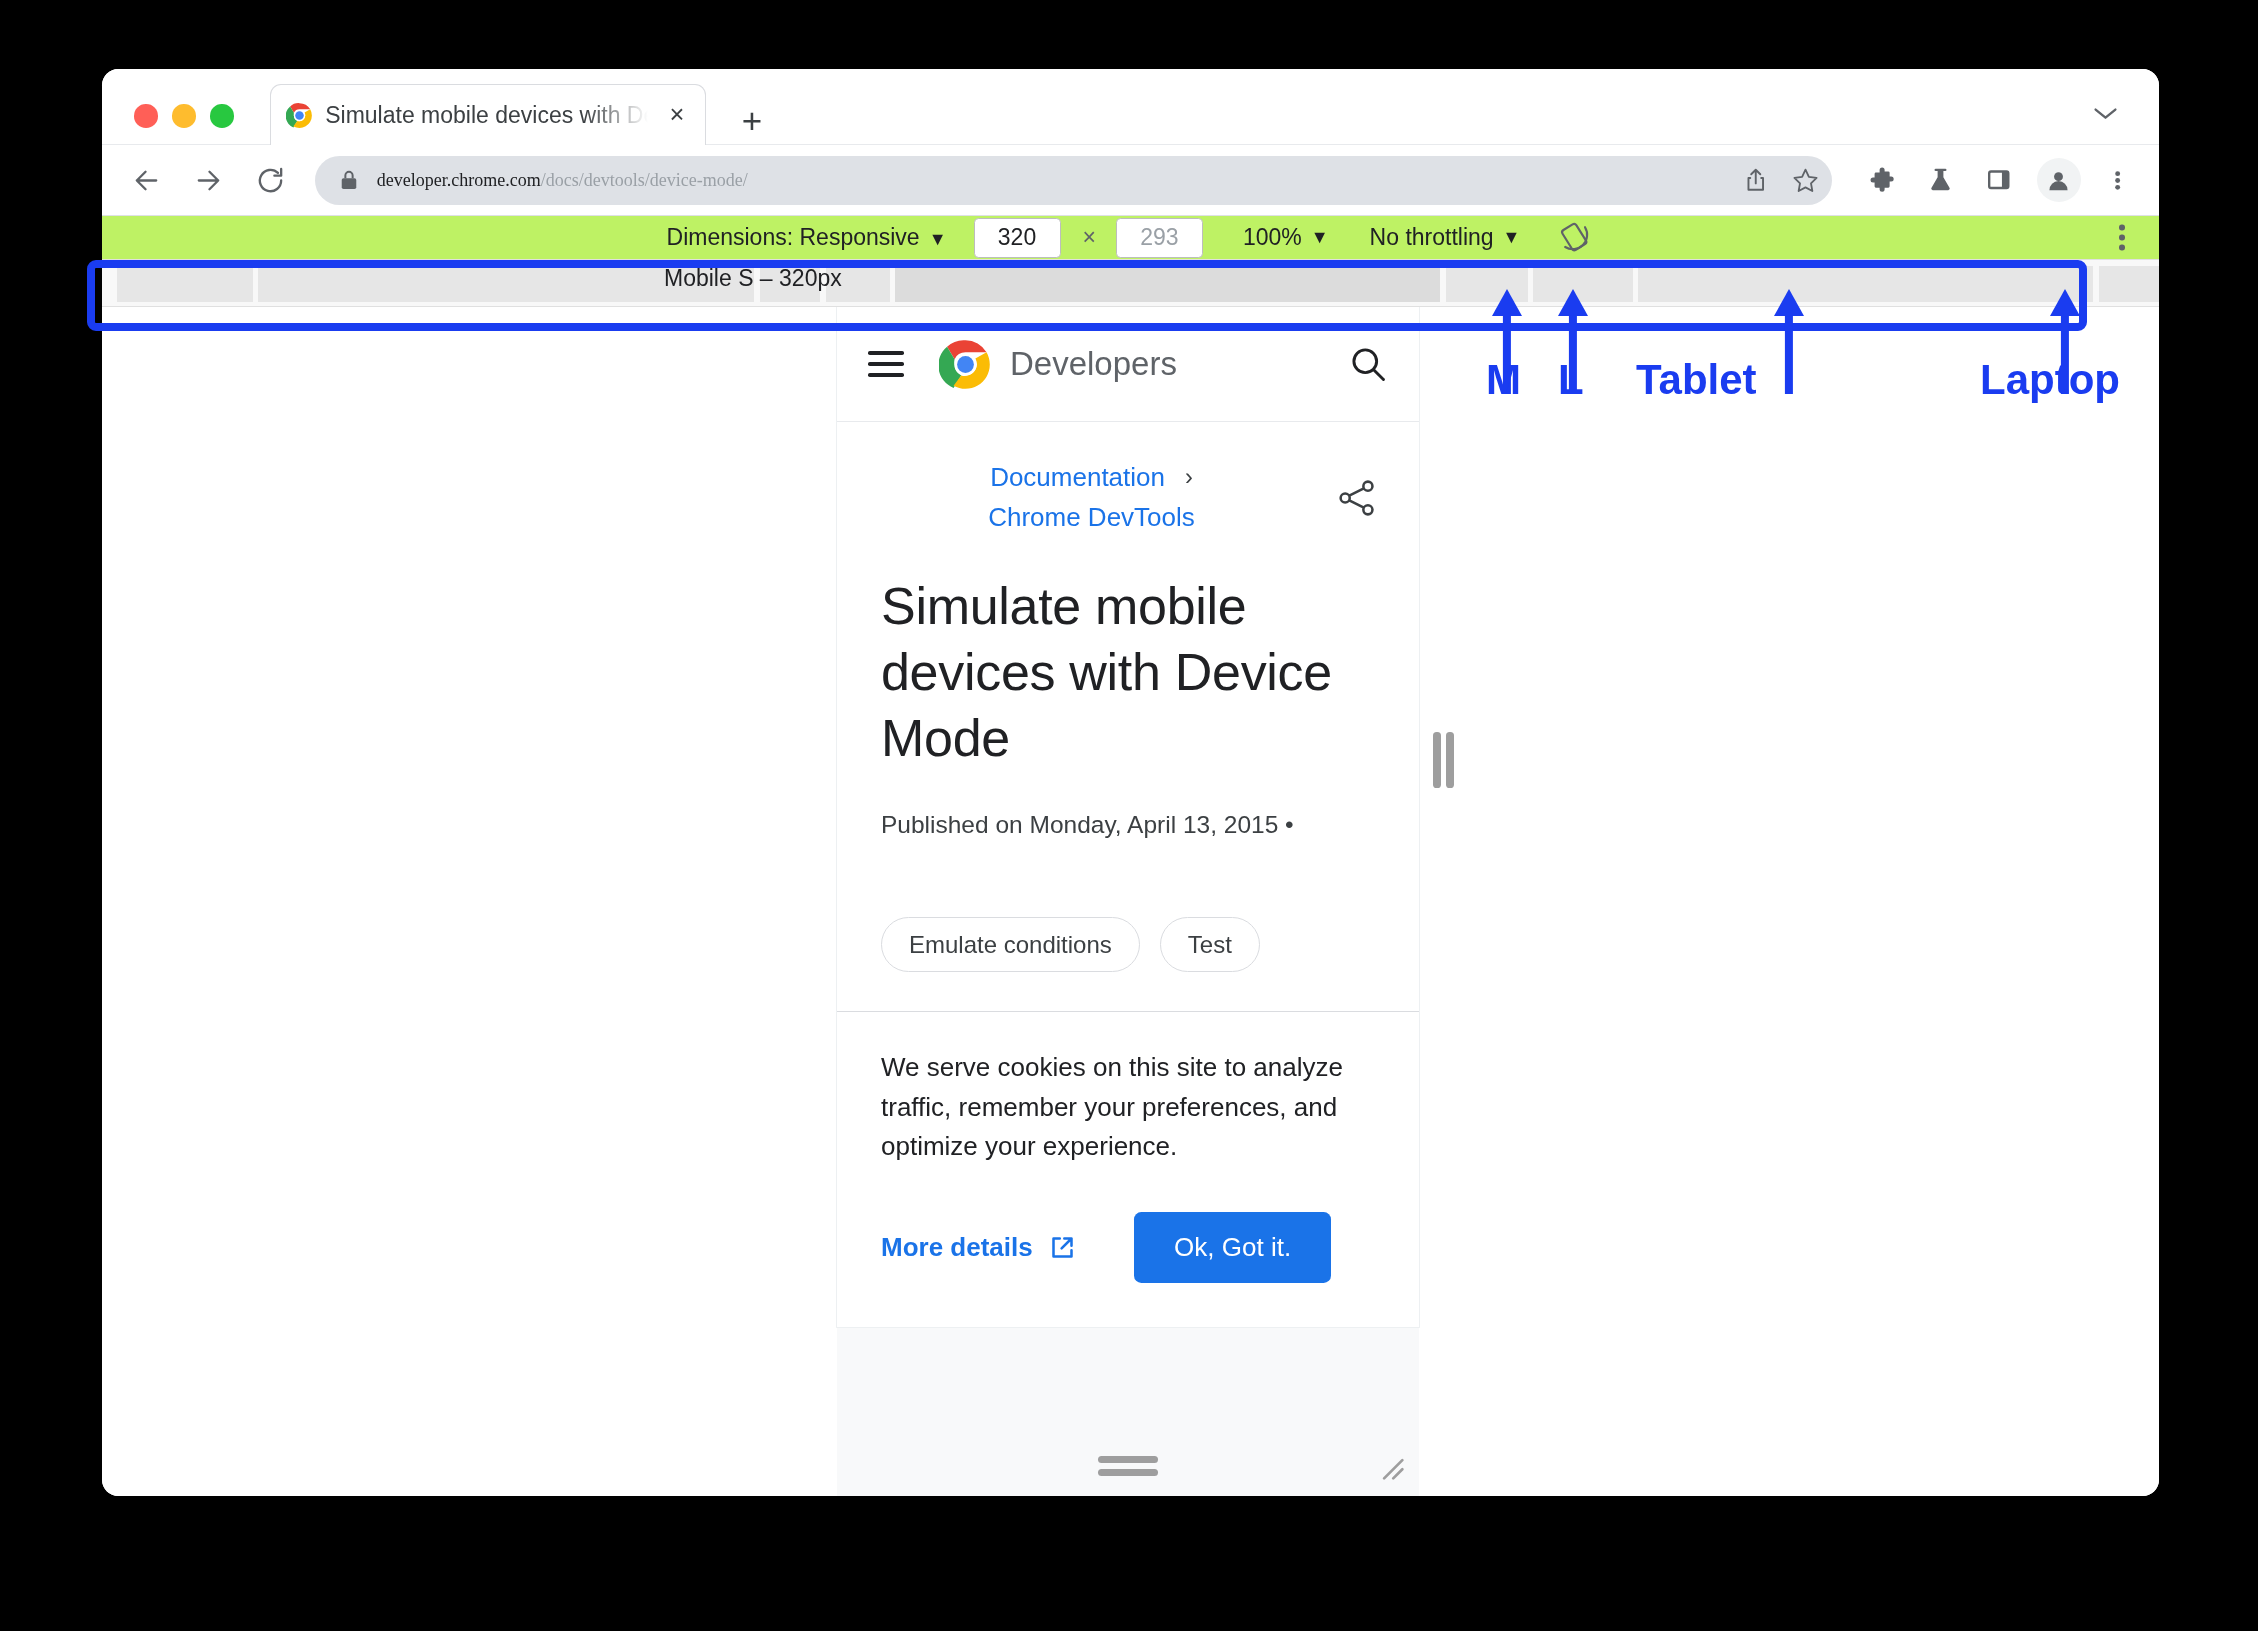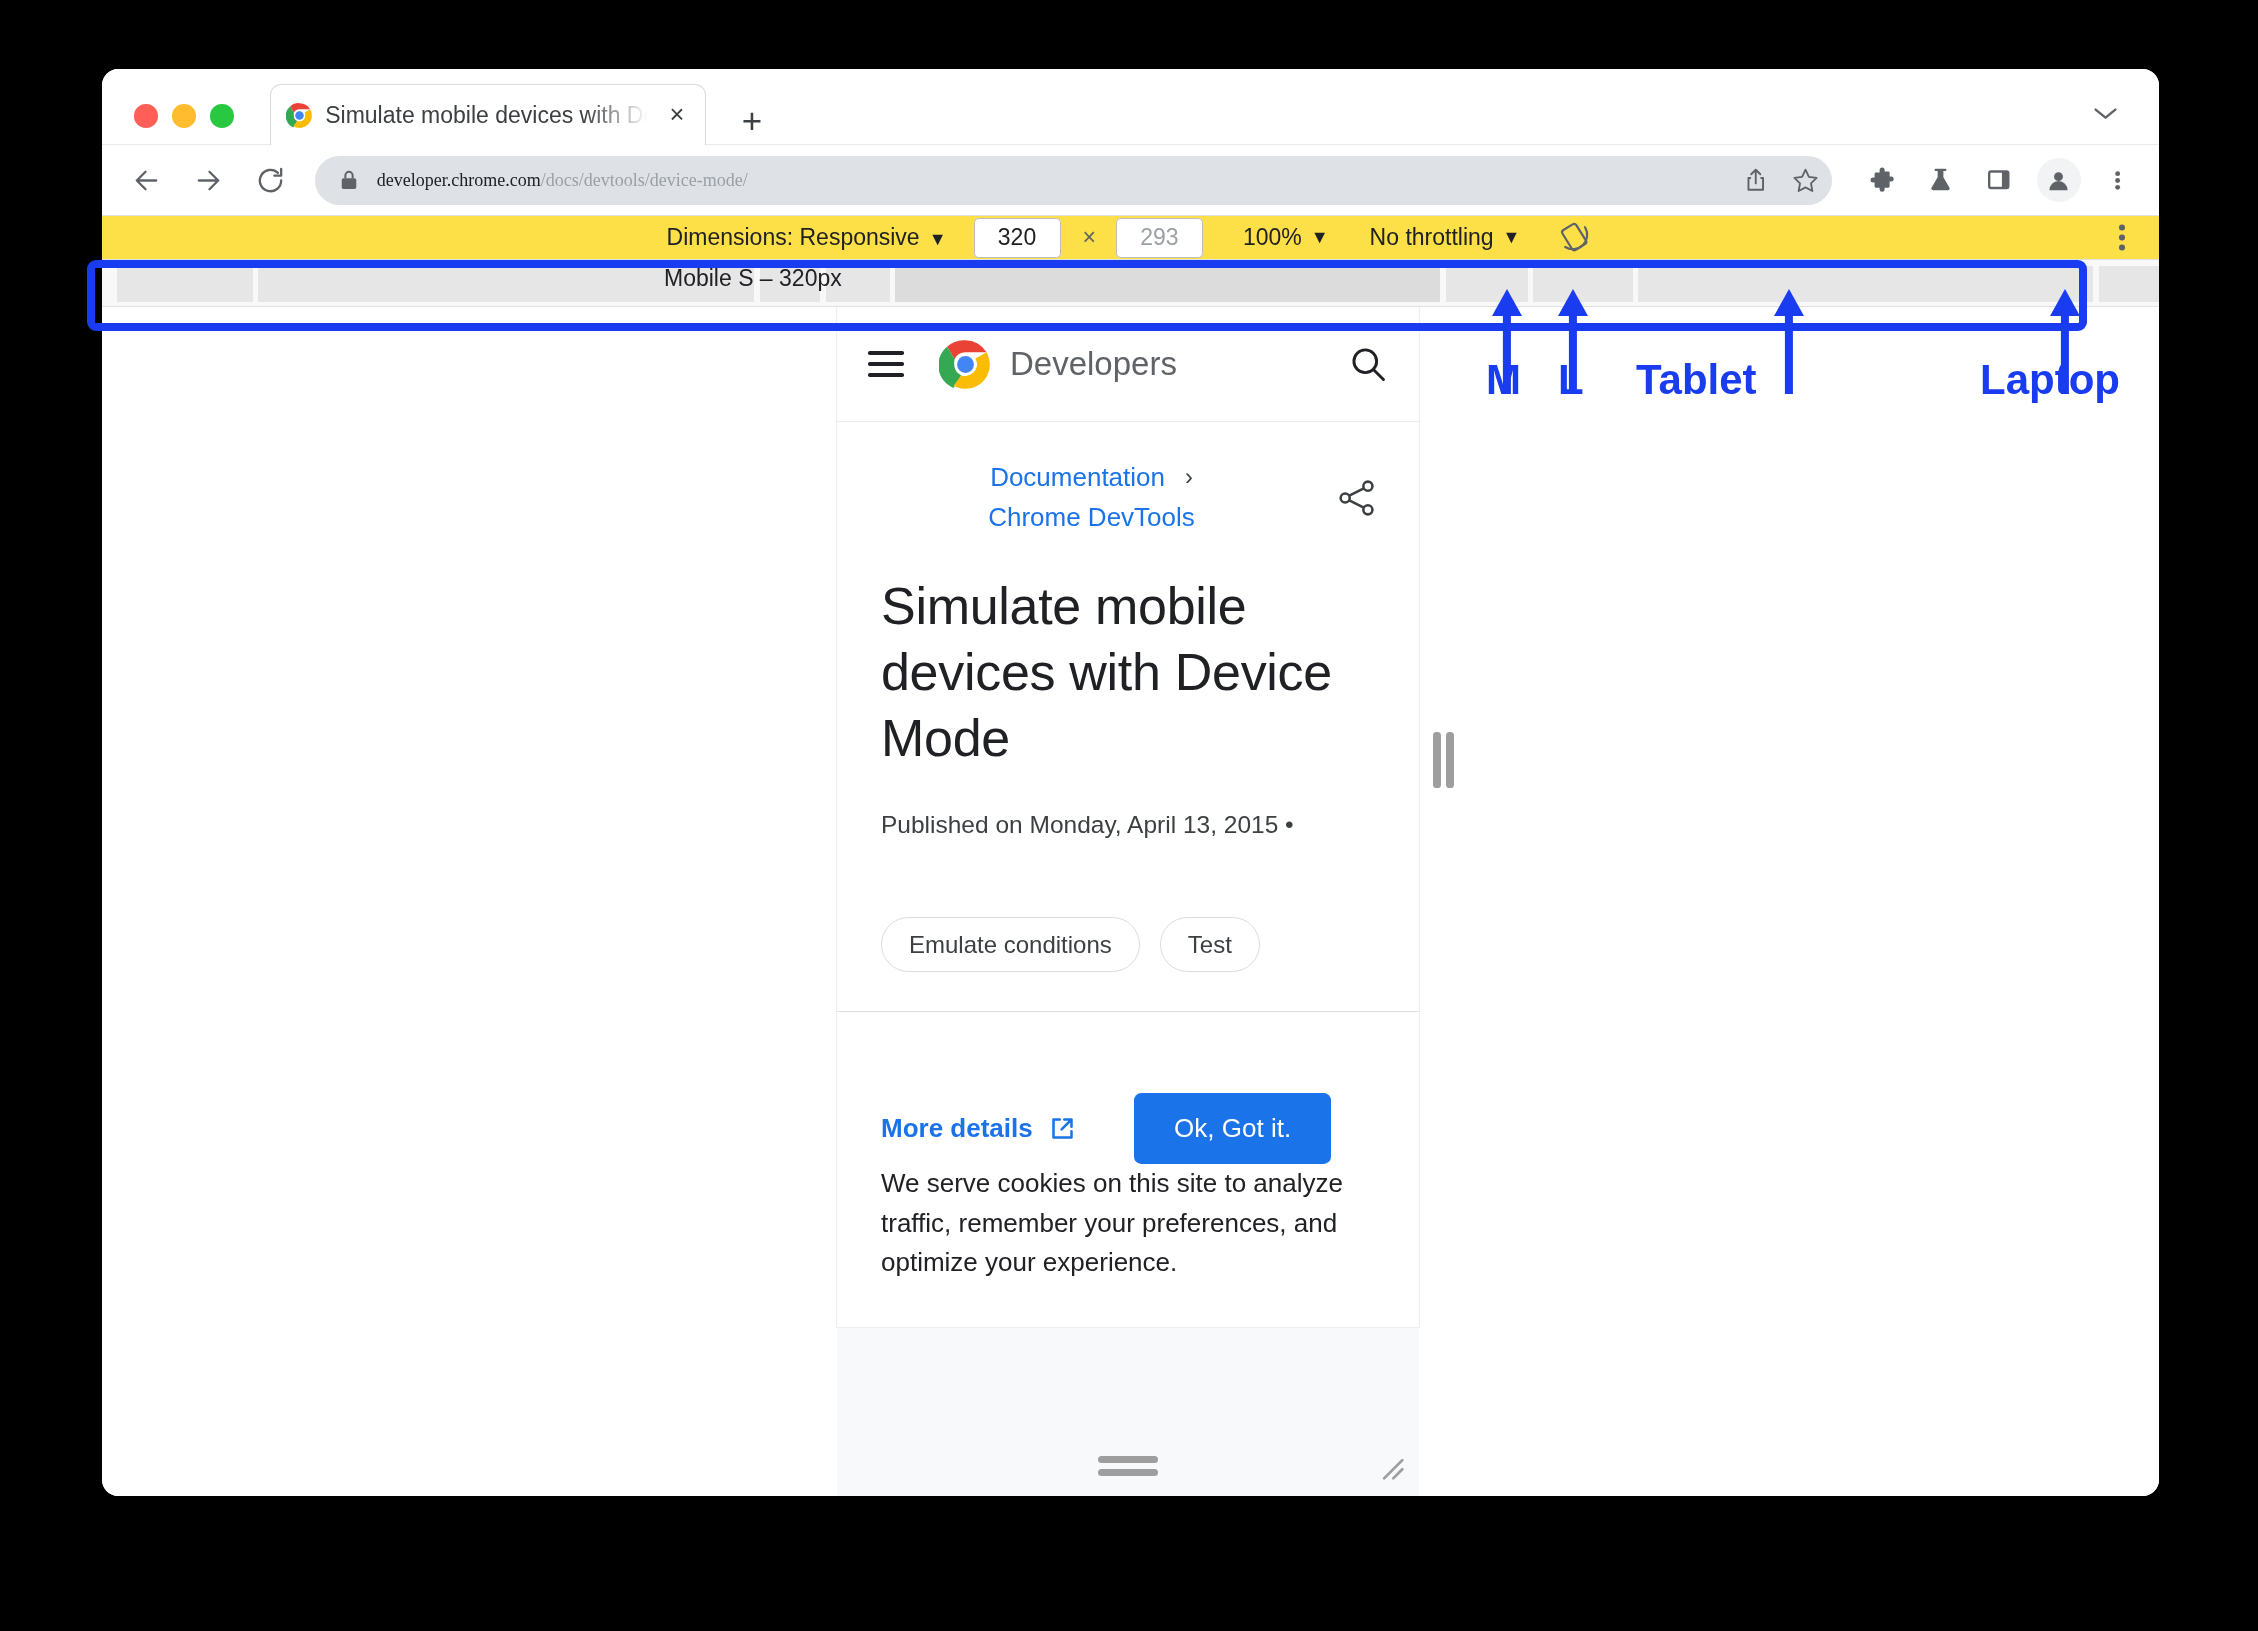--- a/index.html
+++ b/index.html
@@ -133,21 +133,21 @@
     width: 44px; height: 44px; border-radius: 50%;
     background: #f1f3f4;
     display: flex; align-items: center; justify-content: center;
     margin-left: 16.4px; color: #5f6368;
   }
 
   
   #device-toolbar {
     position: relative;
     height: 44px;
-    background: #fde047;
+    background: #bef264;
     display: flex; align-items: center; justify-content: center;
     font-size: 23px; color: #202124;
     border-bottom: 0.9px solid #e0e0e0;
   }
   #dt-inner { display: flex; align-items: center; gap: 0; }
   #dim-label { white-space: nowrap; }
   .caret {
     display: inline-block;
     margin-left: 9px;
     font-size: 18px; color: #202124;
@@ -591,33 +591,33 @@
             <span class="chip">Test</span>
           </div>
 
           <div id="author-row">
             <span id="author-avatar"></span>
             <span id="author-name"></span>
           </div>
         </div>
 
         <div id="cookie-banner">
+          <div id="cookie-text">We serve cookies on this site to analyze traffic, remember your preferences, and optimize your experience.</div>
           <div id="cookie-actions">
             <span id="more-details">
               <span>More details</span>
               <span id="external-icon">
                 <svg viewBox="0 0 30 30" width="27" height="27">
                   <path d="M12 5H5v20h20v-7" stroke="currentColor" stroke-width="2.8" fill="none" stroke-linecap="round" stroke-linejoin="round"></path>
                   <path d="M17 5h8v8M25 5L14 16" stroke="currentColor" stroke-width="2.8" fill="none" stroke-linecap="round" stroke-linejoin="round"></path>
                 </svg>
               </span>
             </span>
             <span id="ok-button">Ok, Got it.</span>
           </div>
-          <div id="cookie-text">We serve cookies on this site to analyze traffic, remember your preferences, and optimize your experience.</div>
         </div>
 
       </div>
 
       <span id="handle-right">
           <i></i>
           <i></i>
         </span>
       <span id="handle-bottom">
           <i></i>

